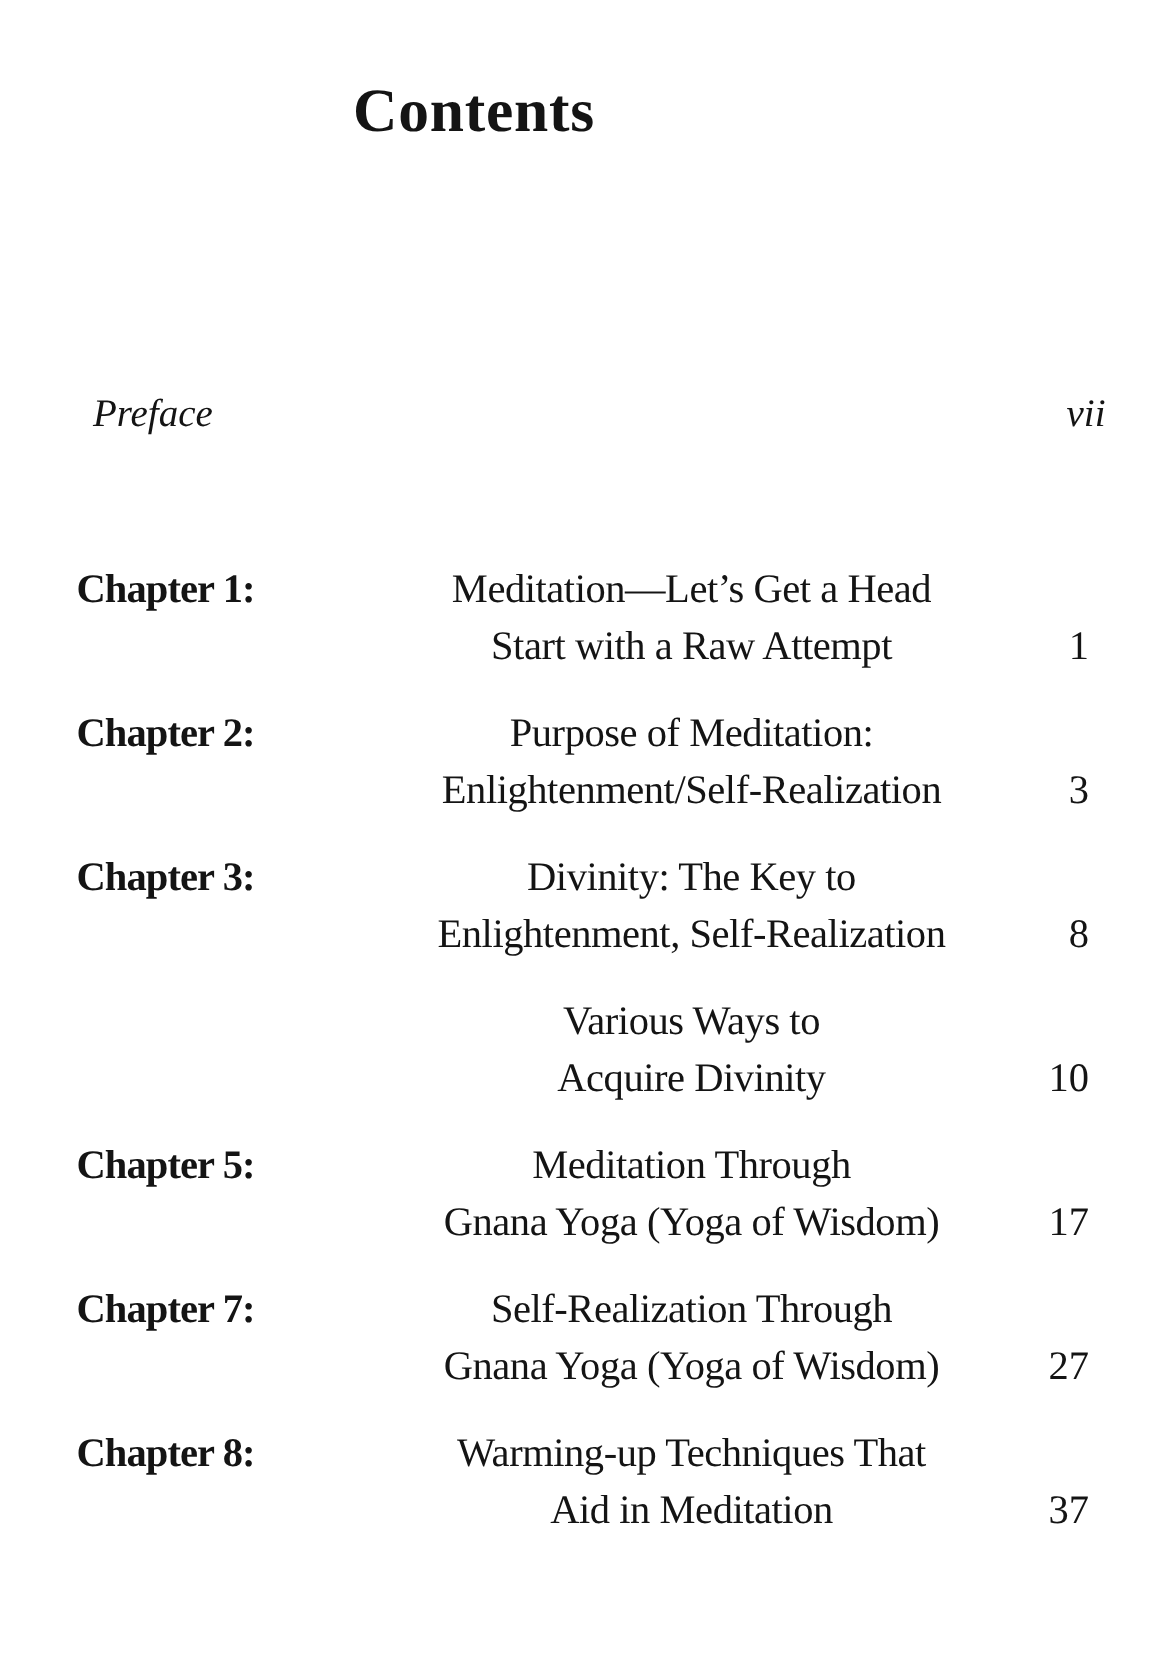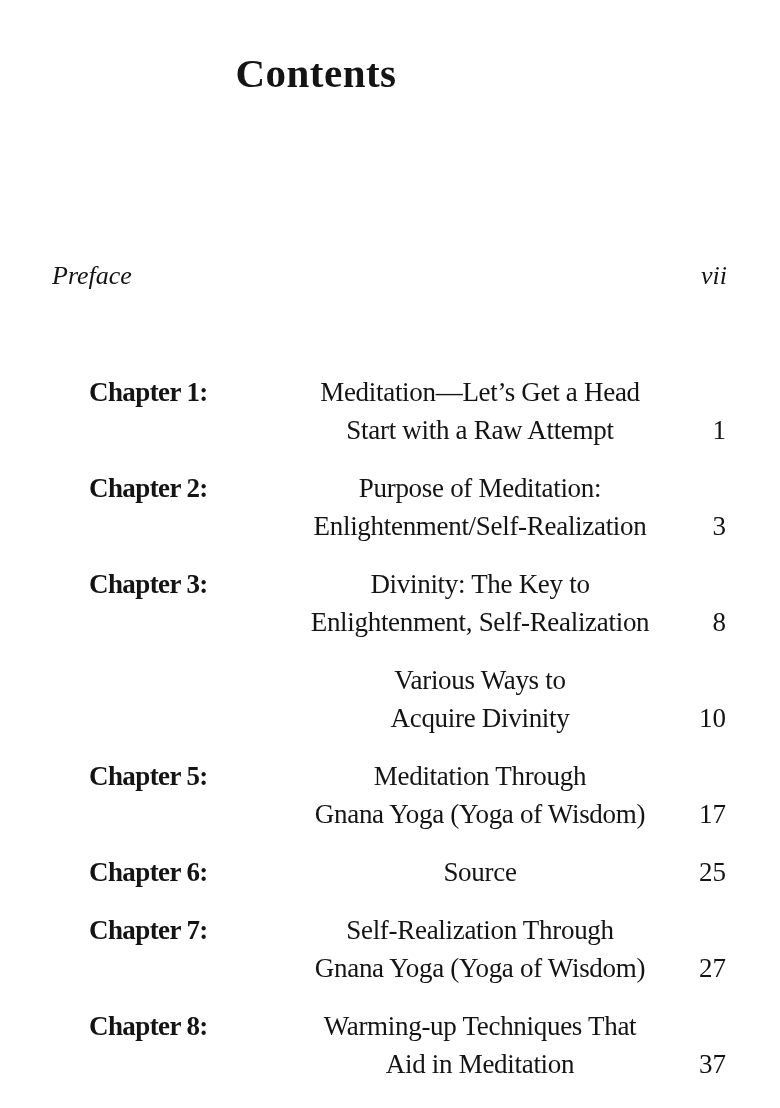--- a/index.html
+++ b/index.html
@@ -22,21 +22,21 @@
       width: 632px;
       text-align: center;
       font-size: 41px;
       font-weight: bold;
       letter-spacing: 0.5px;
       line-height: 52px;
     }
     .preface {
       position: absolute;
       top: 258px;
-      left: 52px;
+      left: 62px;
       width: 675px;
       height: 36px;
       font-style: italic;
       font-size: 26px;
       line-height: 36px;
     }
     .preface .pg {
       position: absolute;
       right: 0;
       top: 0;
@@ -46,21 +46,20 @@
       position: absolute;
       left: 51px;
       top: 373px;
       width: 675px;
     }
     .entry {
       position: relative;
       font-size: 27px;
       line-height: 38px;
       margin-bottom: 20px;
-      margin-left: 38px;
     }
     .entry .label {
       position: absolute;
       left: 0;
       top: 0;
       font-weight: bold;
       letter-spacing: -0.6px;
     }
     .entry .lines {
       margin-left: 145px;
@@ -125,27 +124,20 @@
 
   <div class="entry">
     <span class="label">Chapter 5:</span>
     <div class="lines">
       <span class="line">Meditation Through</span>
       <span class="line">Gnana Yoga (Yoga of Wisdom)</span>
     </div>
     <span class="pg">17</span>
   </div>
 
-  <div class="entry">
-    <span class="label">Chapter 6:</span>
-    <div class="lines">
-      <span class="line">Source</span>
-    </div>
-    <span class="pg">25</span>
-  </div>
 
   <div class="entry">
     <span class="label">Chapter 7:</span>
     <div class="lines">
       <span class="line">Self-Realization Through</span>
       <span class="line">Gnana Yoga (Yoga of Wisdom)</span>
     </div>
     <span class="pg">27</span>
   </div>
 

